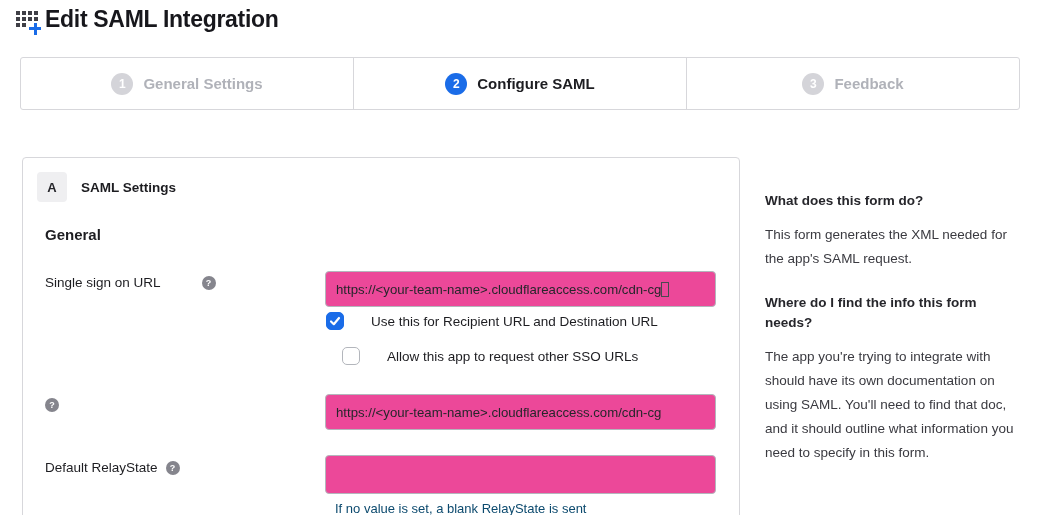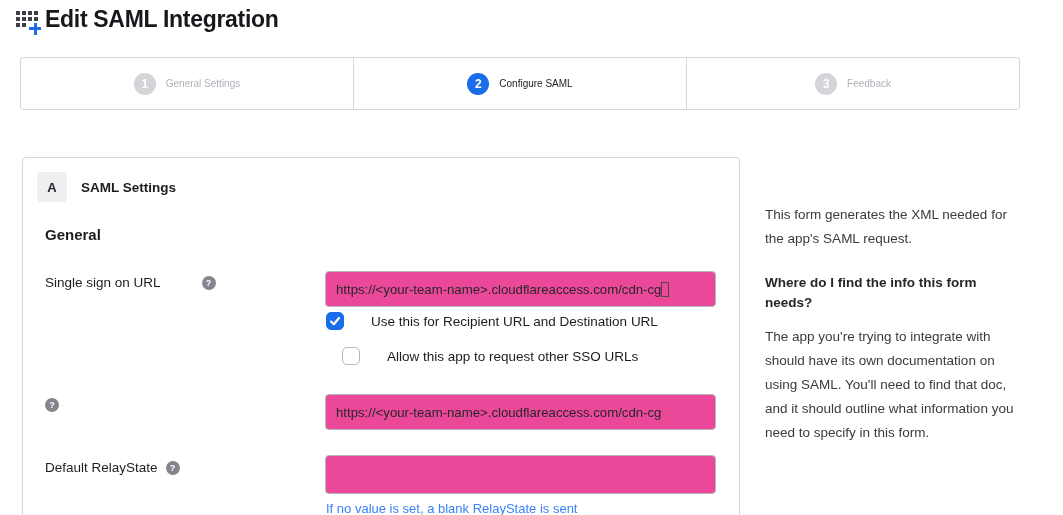--- a/index.html
+++ b/index.html
@@ -21,21 +21,21 @@
 
   
   .stepper { position:absolute; left:20px; top:57px; width:1000px; height:53px;
              border:1px solid #d7d7db; border-radius:3px; display:flex; background:#fff; }
   .step { flex:1; display:flex; align-items:center; justify-content:center; gap:10px;
           border-right:1px solid #d7d7db; cursor:default; }
   .step:last-child { border-right:none; }
   .step-circle { width:22px; height:22px; border-radius:50%; background:#d4d4d9;
                  color:#ffffff; font-size:12px; font-weight:700;
                  display:flex; align-items:center; justify-content:center; flex:0 0 auto; }
-  .step-label { font-size:10px; font-weight:400; color:#b0b2b9; }
+  .step-label { font-size:15px; font-weight:700; color:#b0b2b9; }
   .step.active .step-circle { background:#1a6ce8; }
   .step.active .step-label { color:#1d1d21; }
 
   
   .panel { position:absolute; left:22px; top:157px; width:718px; height:400px;
            border:1px solid #d7d7db; border-radius:4px; background:#fff; }
   .badge-a { position:absolute; left:14px; top:14px; width:30px; height:30px;
              background:#efeff1; border-radius:4px; display:flex; align-items:center;
              justify-content:center; font-size:13px; font-weight:700; color:#26262b; }
   .section-title { position:absolute; left:58px; top:22px; font-size:13.5px; font-weight:700; }
@@ -56,21 +56,21 @@
 
   .cb-row { position:absolute; left:303px; display:flex; align-items:center; gap:27px; }
   .checkbox { width:18px; height:18px; border:1px solid #b3b6bc; border-radius:5px;
               background:#fff; display:flex; align-items:center; justify-content:center;
               cursor:pointer; flex:0 0 auto; }
   .checkbox svg { display:none; }
   .checkbox.checked { background:#1a6ce8; border-color:#1a6ce8; }
   .checkbox.checked svg { display:block; }
   .cb-label { font-size:13.5px; color:#1d1d21; cursor:pointer; }
 
-  .helper-text { position:absolute; left:303px; font-size:13px; color:#3b82f6; }
+  .helper-text { position:absolute; left:312px; font-size:13px; color:#0c4a6e; }
 
   
   .sidebar { position:absolute; left:765px; top:191px; width:254px; }
   .sidebar h2 { font-size:13.5px; font-weight:700; color:#26262b; line-height:20px; }
   .sidebar p  { font-size:13.5px; color:#3a3a40; line-height:24px; margin-top:12px; }
   .sidebar .section2 { margin-top:22px; }
 </style>
 </head>
 <body>
 
@@ -153,18 +153,19 @@
       <span>Default RelayState</span>
       <span class="help-icon">?</span>
     </div>
     <div class="text-input" style="top:297px; height:39px;" role="textbox">
       <span></span>
     </div>
     <div class="helper-text" style="top:343px;">If no value is set, a blank RelayState is sent</div>
   </div>
 
   <div class="sidebar">
+    <h2>What does this form do?</h2>
     <p>This form generates the XML needed for the app's SAML request.</p>
     <h2 class="section2">Where do I find the info this form needs?</h2>
     <p>The app you're trying to integrate with should have its own documentation on using SAML. You'll need to find that doc, and it should outline what information you need to specify in this form.</p>
   </div>
 
 </div>
 
 </body></html>

